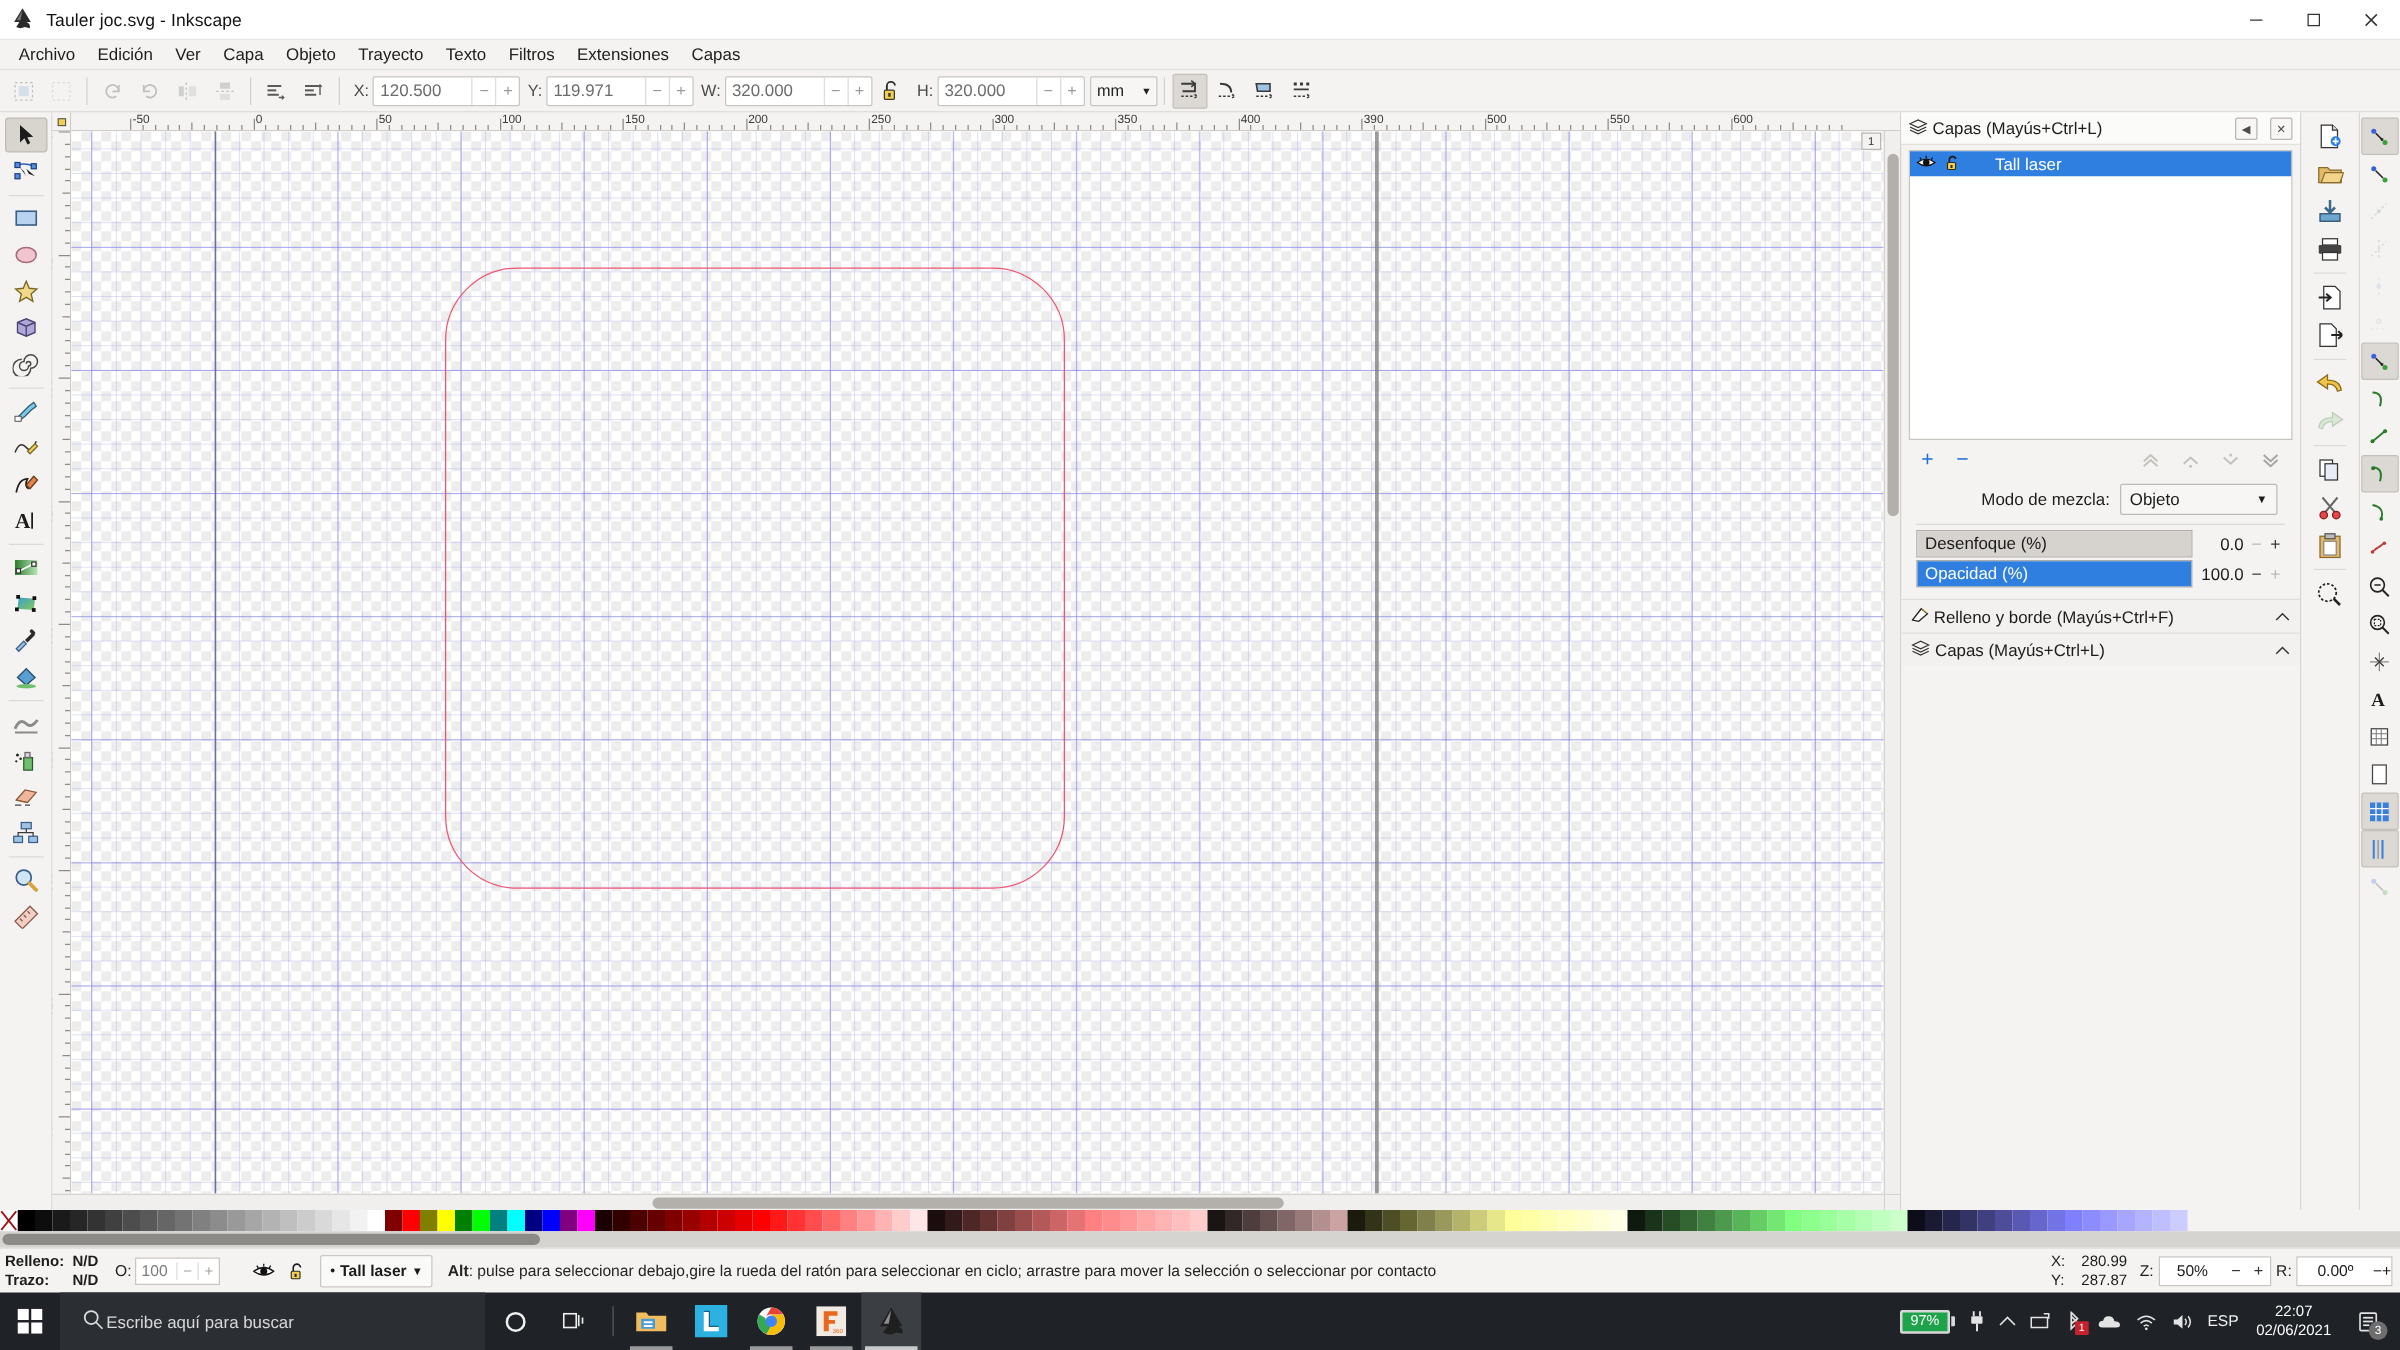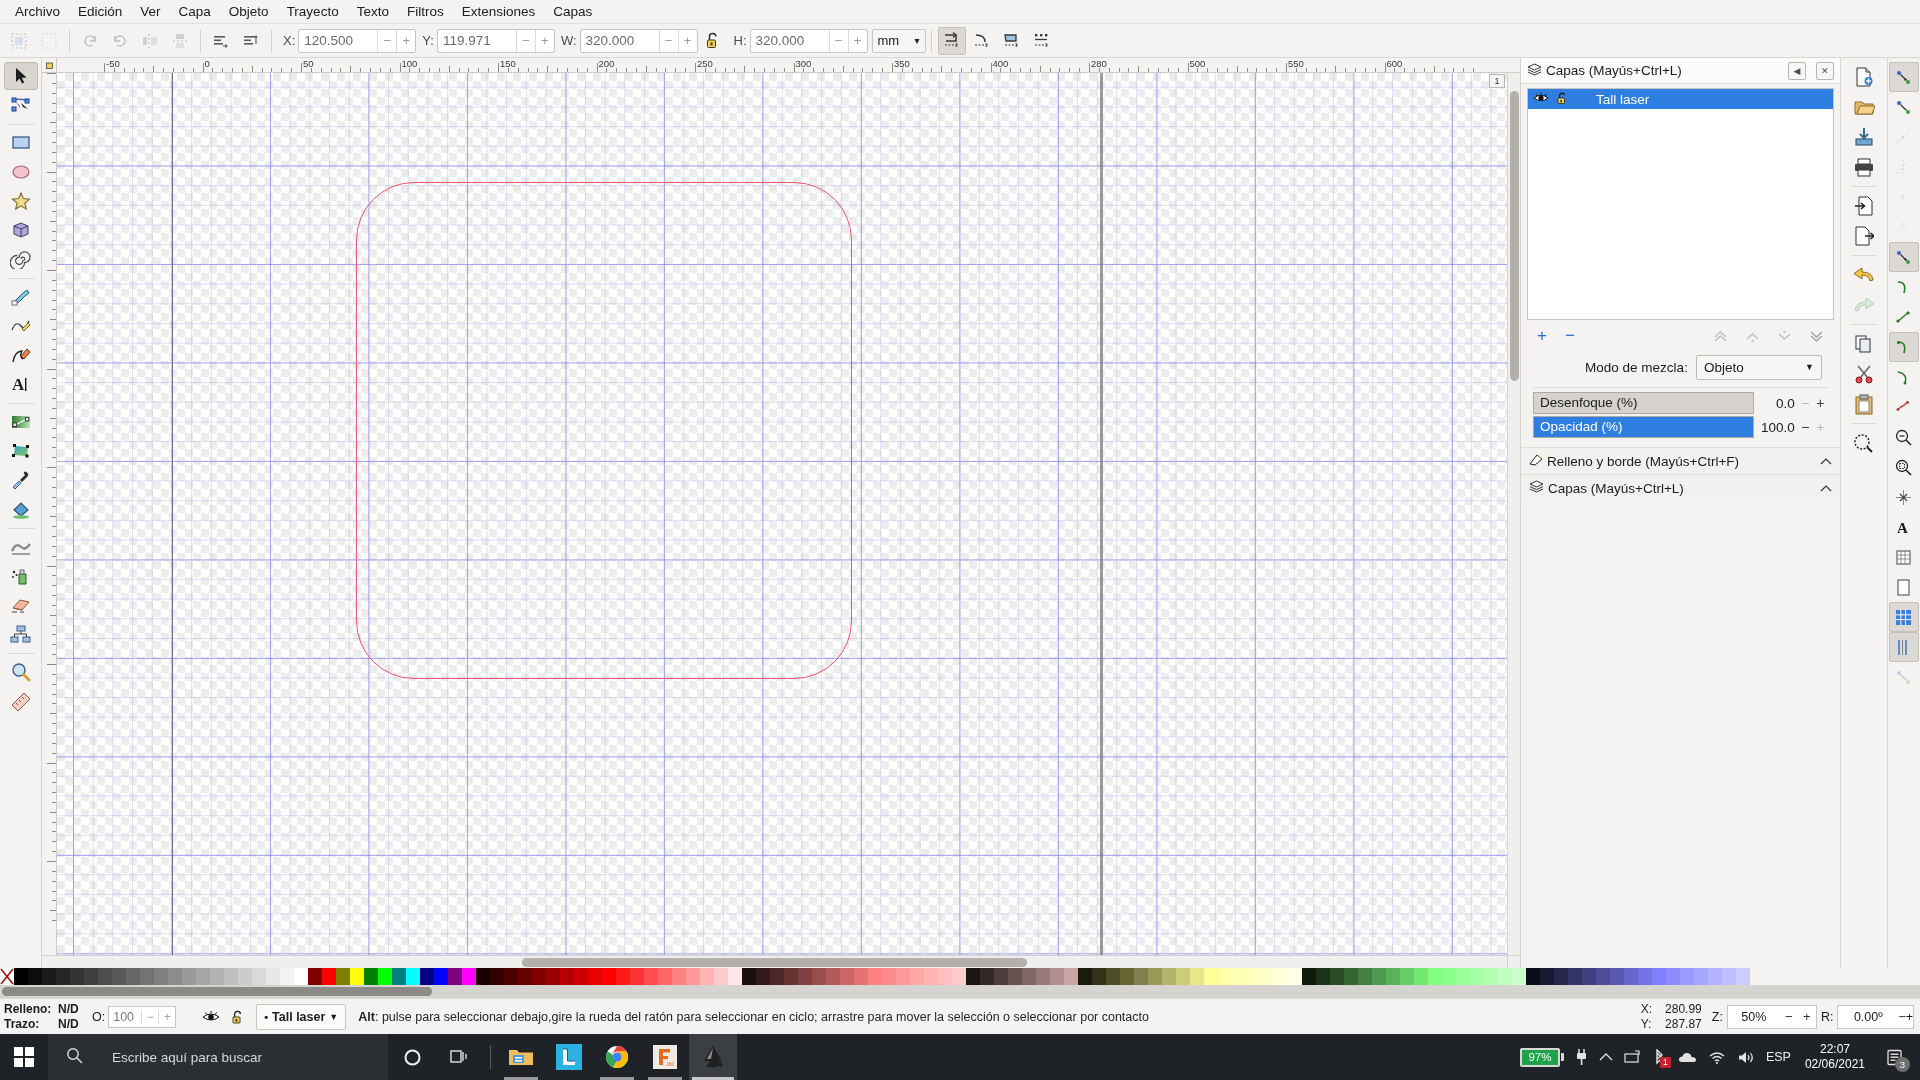--- a/index.html
+++ b/index.html
@@ -235,21 +235,21 @@
   .zfield .zs { width:18px; text-align:center; font-size:13px; color:#333; }
   .rfield { display:flex; align-items:center; height:24px; border:1px solid #c9c6c2; background:#fff; }
   .rfield .rv { width:60px; text-align:center; font-size:12.5px; }
 
   
   .taskbar {
     flex:0 0 46px; background:#1f2226; display:flex; align-items:center; color:#fff;
   }
   .start { width:48px; height:46px; display:flex; align-items:center; justify-content:center; }
   .searchbox {
-    width:340px; height:46px; background:#2b2f34; display:flex; align-items:center; gap:29px;
+    width:340px; height:46px; background:#2b2f34; display:flex; align-items:center; gap:2px;
     padding-left:18px;
   }
   .searchbox .stext { font-size:13.5px; color:#d8d8d8; }
   .tb-app { width:48px; height:46px; display:flex; align-items:center; justify-content:center; position:relative; }
   .tb-app.open::after {
     content:""; position:absolute; bottom:0; left:7px; right:7px; height:3px; background:#9a9a9a;
   }
   .tb-app.active { background:#3b3f44; }
   .tb-app.active::after {
     content:""; position:absolute; bottom:0; left:3px; right:3px; height:3px; background:#c9c9c9;
@@ -267,20 +267,46 @@
   .notif { width:36px; height:46px; display:flex; align-items:center; justify-content:center; position:relative; }
   .notif-badge { position:absolute; right:2px; bottom:8px; width:15px; height:15px; border-radius:50%;
                  background:#6e6e6e; color:#fff; font-size:9.5px; display:flex; align-items:center;
                  justify-content:center; }
 </style>
 </head>
 <body>
 
 <div class="app">
 
+  <div class="titlebar">
+    <div class="tb-icon">
+      <svg class="ink-logo" viewBox="0 0 24 24">
+        <path d="M12 2 L4 15 L9 15 L6 20 Q10 22 14 20 L19 21 Q20 17 16 15 L20 15 Z" fill="#2b2b2b"></path>
+        <path d="M12 3.5 L6.5 13.5 L10 13.5 Z" fill="#777"></path>
+      </svg>
+    </div>
+    <div class="tb-title">Tauler joc.svg - Inkscape</div>
+    <div class="tb-spacer"></div>
+    <div class="tb-btn">
+      <svg width="12" height="12" viewBox="0 0 12 12">
+          <line x1="1" y1="6" x2="11" y2="6" stroke="#333" stroke-width="1"></line>
+        </svg>
+    </div>
+    <div class="tb-btn">
+      <svg width="12" height="12" viewBox="0 0 12 12">
+          <rect x="1.5" y="1.5" width="9" height="9" fill="none" stroke="#333" stroke-width="1"></rect>
+        </svg>
+    </div>
+    <div class="tb-btn close">
+      <svg width="12" height="12" viewBox="0 0 12 12">
+          <line x1="1.5" y1="1.5" x2="10.5" y2="10.5" stroke="currentColor" stroke-width="1.2"></line>
+          <line x1="10.5" y1="1.5" x2="1.5" y2="10.5" stroke="currentColor" stroke-width="1.2"></line>
+        </svg>
+    </div>
+  </div>
 
   <div class="menubar">
     <div class="menu-item">Archivo</div>
     <div class="menu-item">Edición</div>
     <div class="menu-item">Ver</div>
     <div class="menu-item">Capa</div>
     <div class="menu-item">Objeto</div>
     <div class="menu-item">Trayecto</div>
     <div class="menu-item">Texto</div>
     <div class="menu-item">Filtros</div>
@@ -690,21 +716,21 @@
             <div class="tick tk-s" style="left: 943.35px;"></div>
             <div class="tick tk-s" style="left: 953.2px;"></div>
             <div class="tick tk-s" style="left: 963.05px;"></div>
             <div class="tick tk-s" style="left: 972.9px;"></div>
             <div class="tick tk-m" style="left: 982.75px;"></div>
             <div class="tick tk-s" style="left: 992.6px;"></div>
             <div class="tick tk-s" style="left: 1002.45px;"></div>
             <div class="tick tk-s" style="left: 1012.3px;"></div>
             <div class="tick tk-s" style="left: 1022.15px;"></div>
             <div class="tick tk-l" style="left: 1032px;"></div>
-            <div class="lab" style="left: 1032px;">280</div>
+            <div class="lab" style="left: 1032px;">390</div>
             <div class="tick tk-s" style="left: 1041.85px;"></div>
             <div class="tick tk-s" style="left: 1051.7px;"></div>
             <div class="tick tk-s" style="left: 1061.55px;"></div>
             <div class="tick tk-s" style="left: 1071.4px;"></div>
             <div class="tick tk-m" style="left: 1081.25px;"></div>
             <div class="tick tk-s" style="left: 1091.1px;"></div>
             <div class="tick tk-s" style="left: 1100.95px;"></div>
             <div class="tick tk-s" style="left: 1110.8px;"></div>
             <div class="tick tk-s" style="left: 1120.65px;"></div>
             <div class="tick tk-l" style="left: 1130.5px;"></div>

